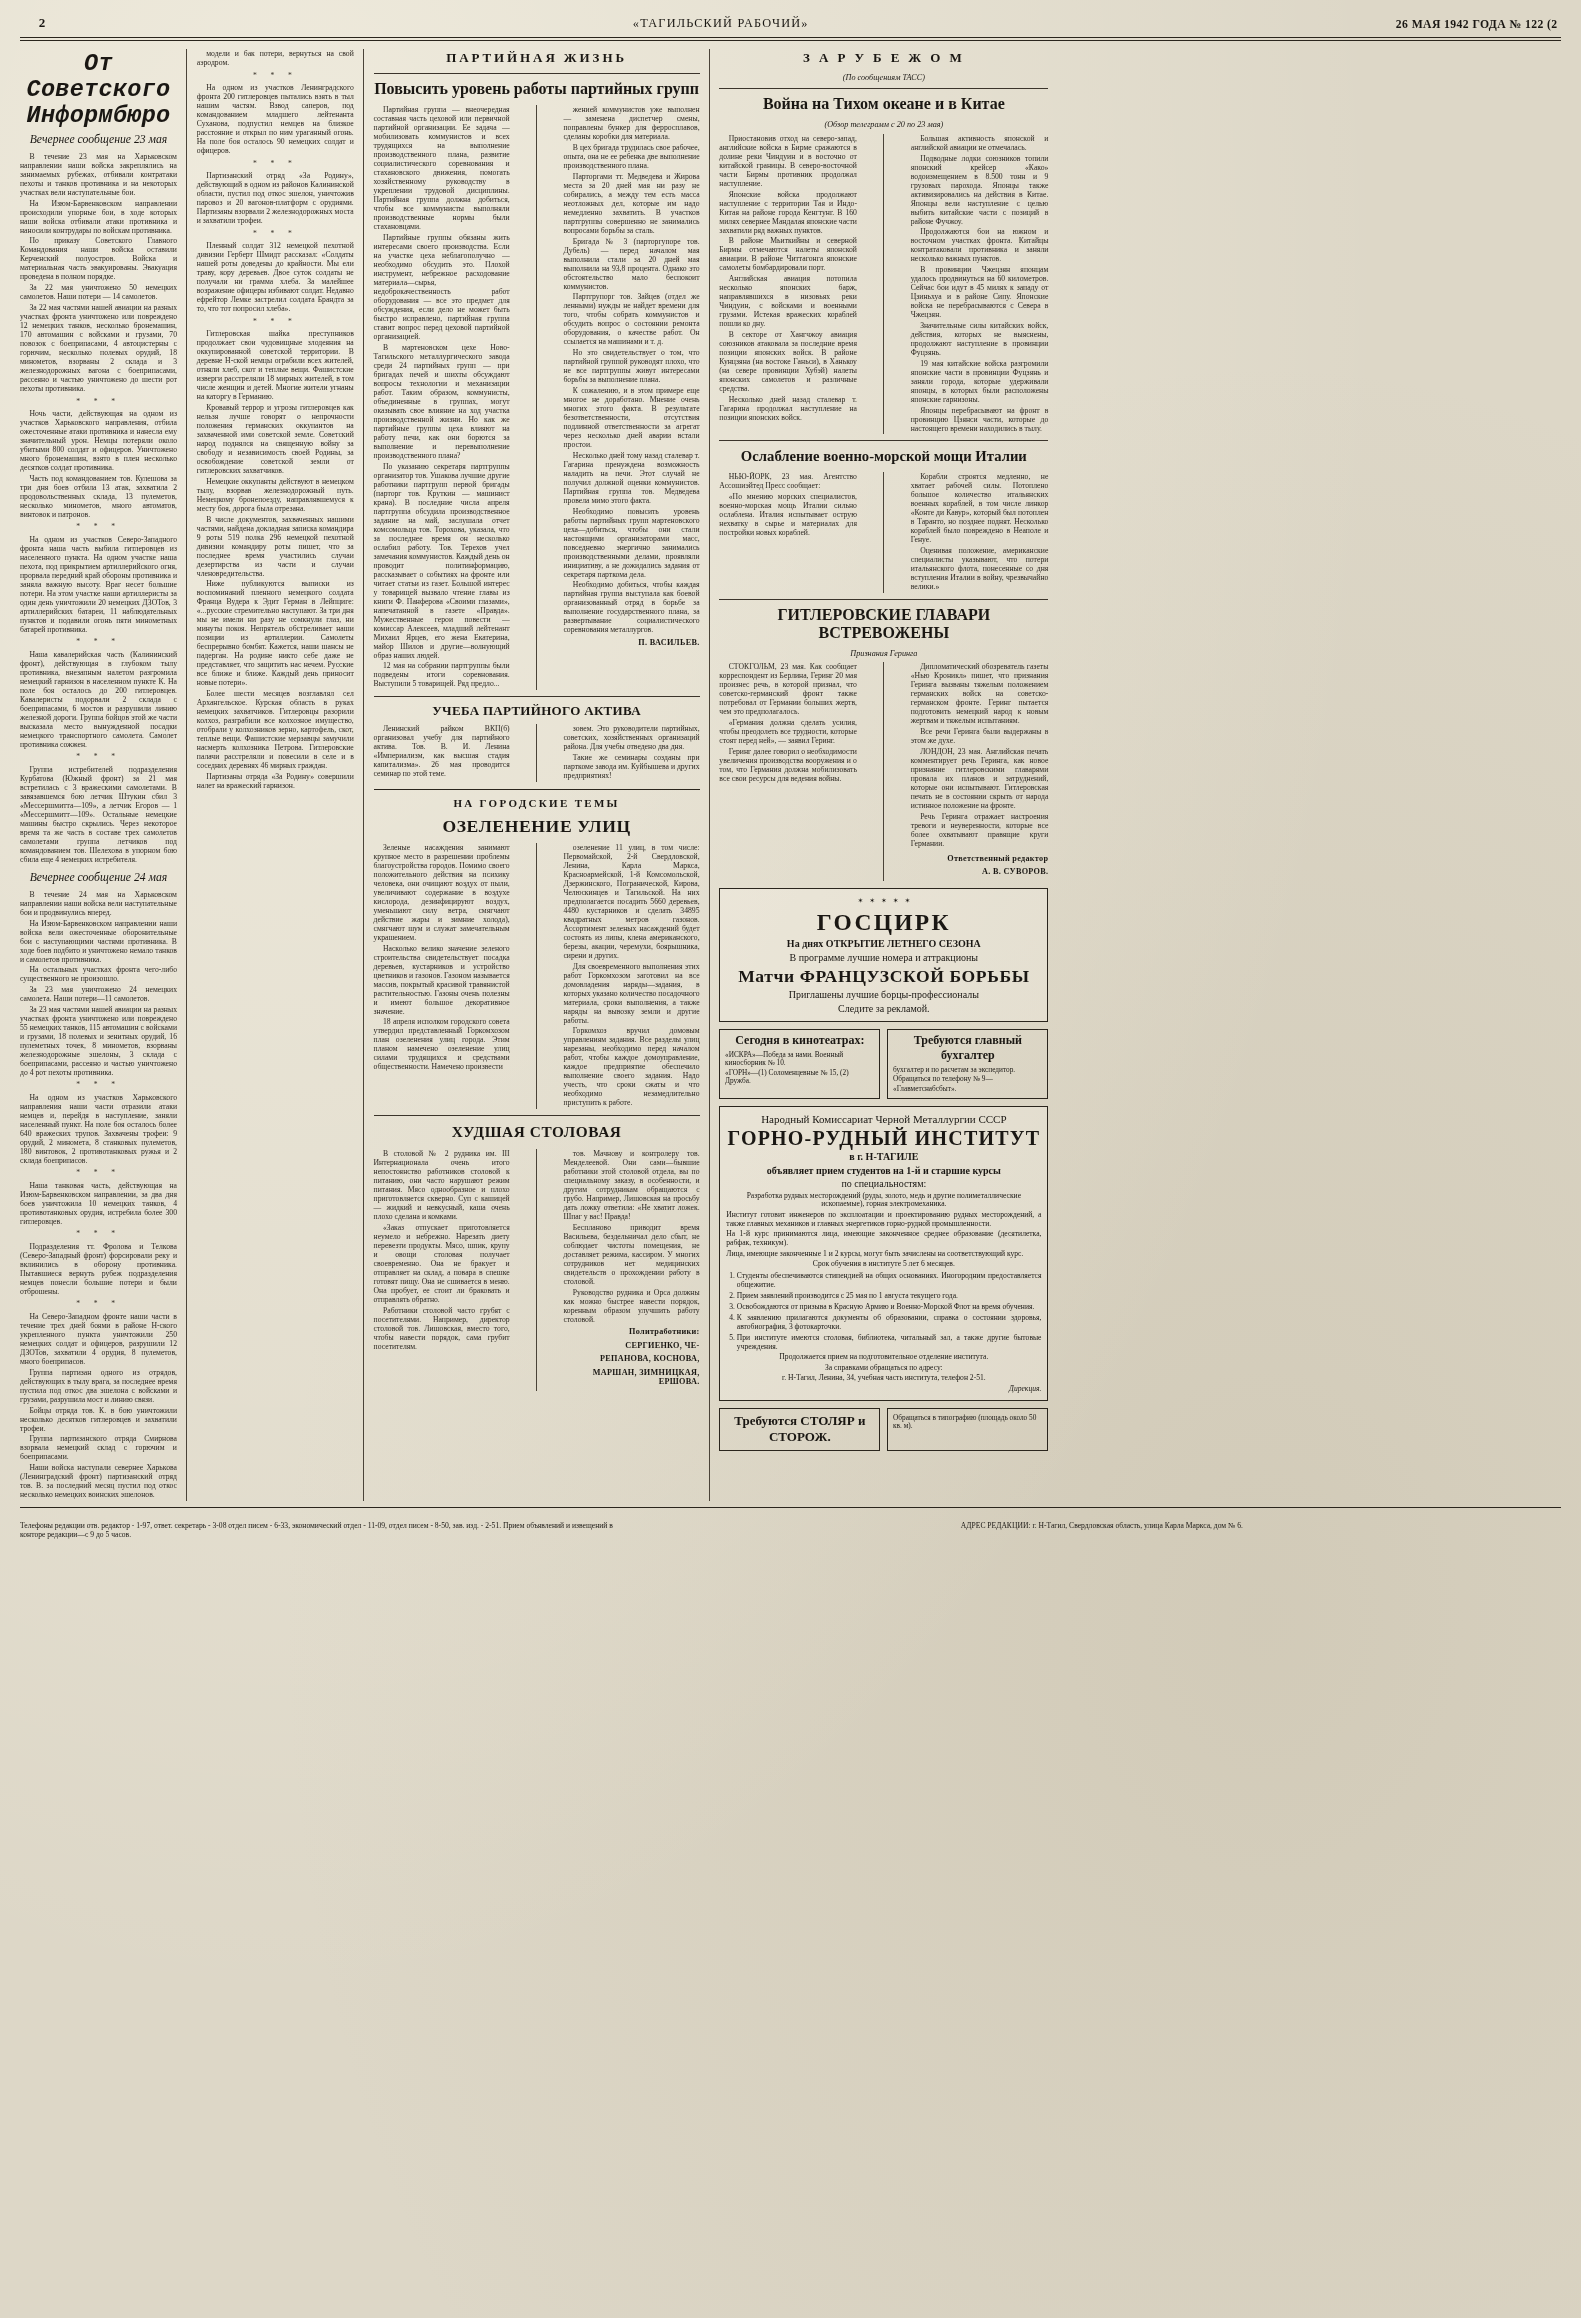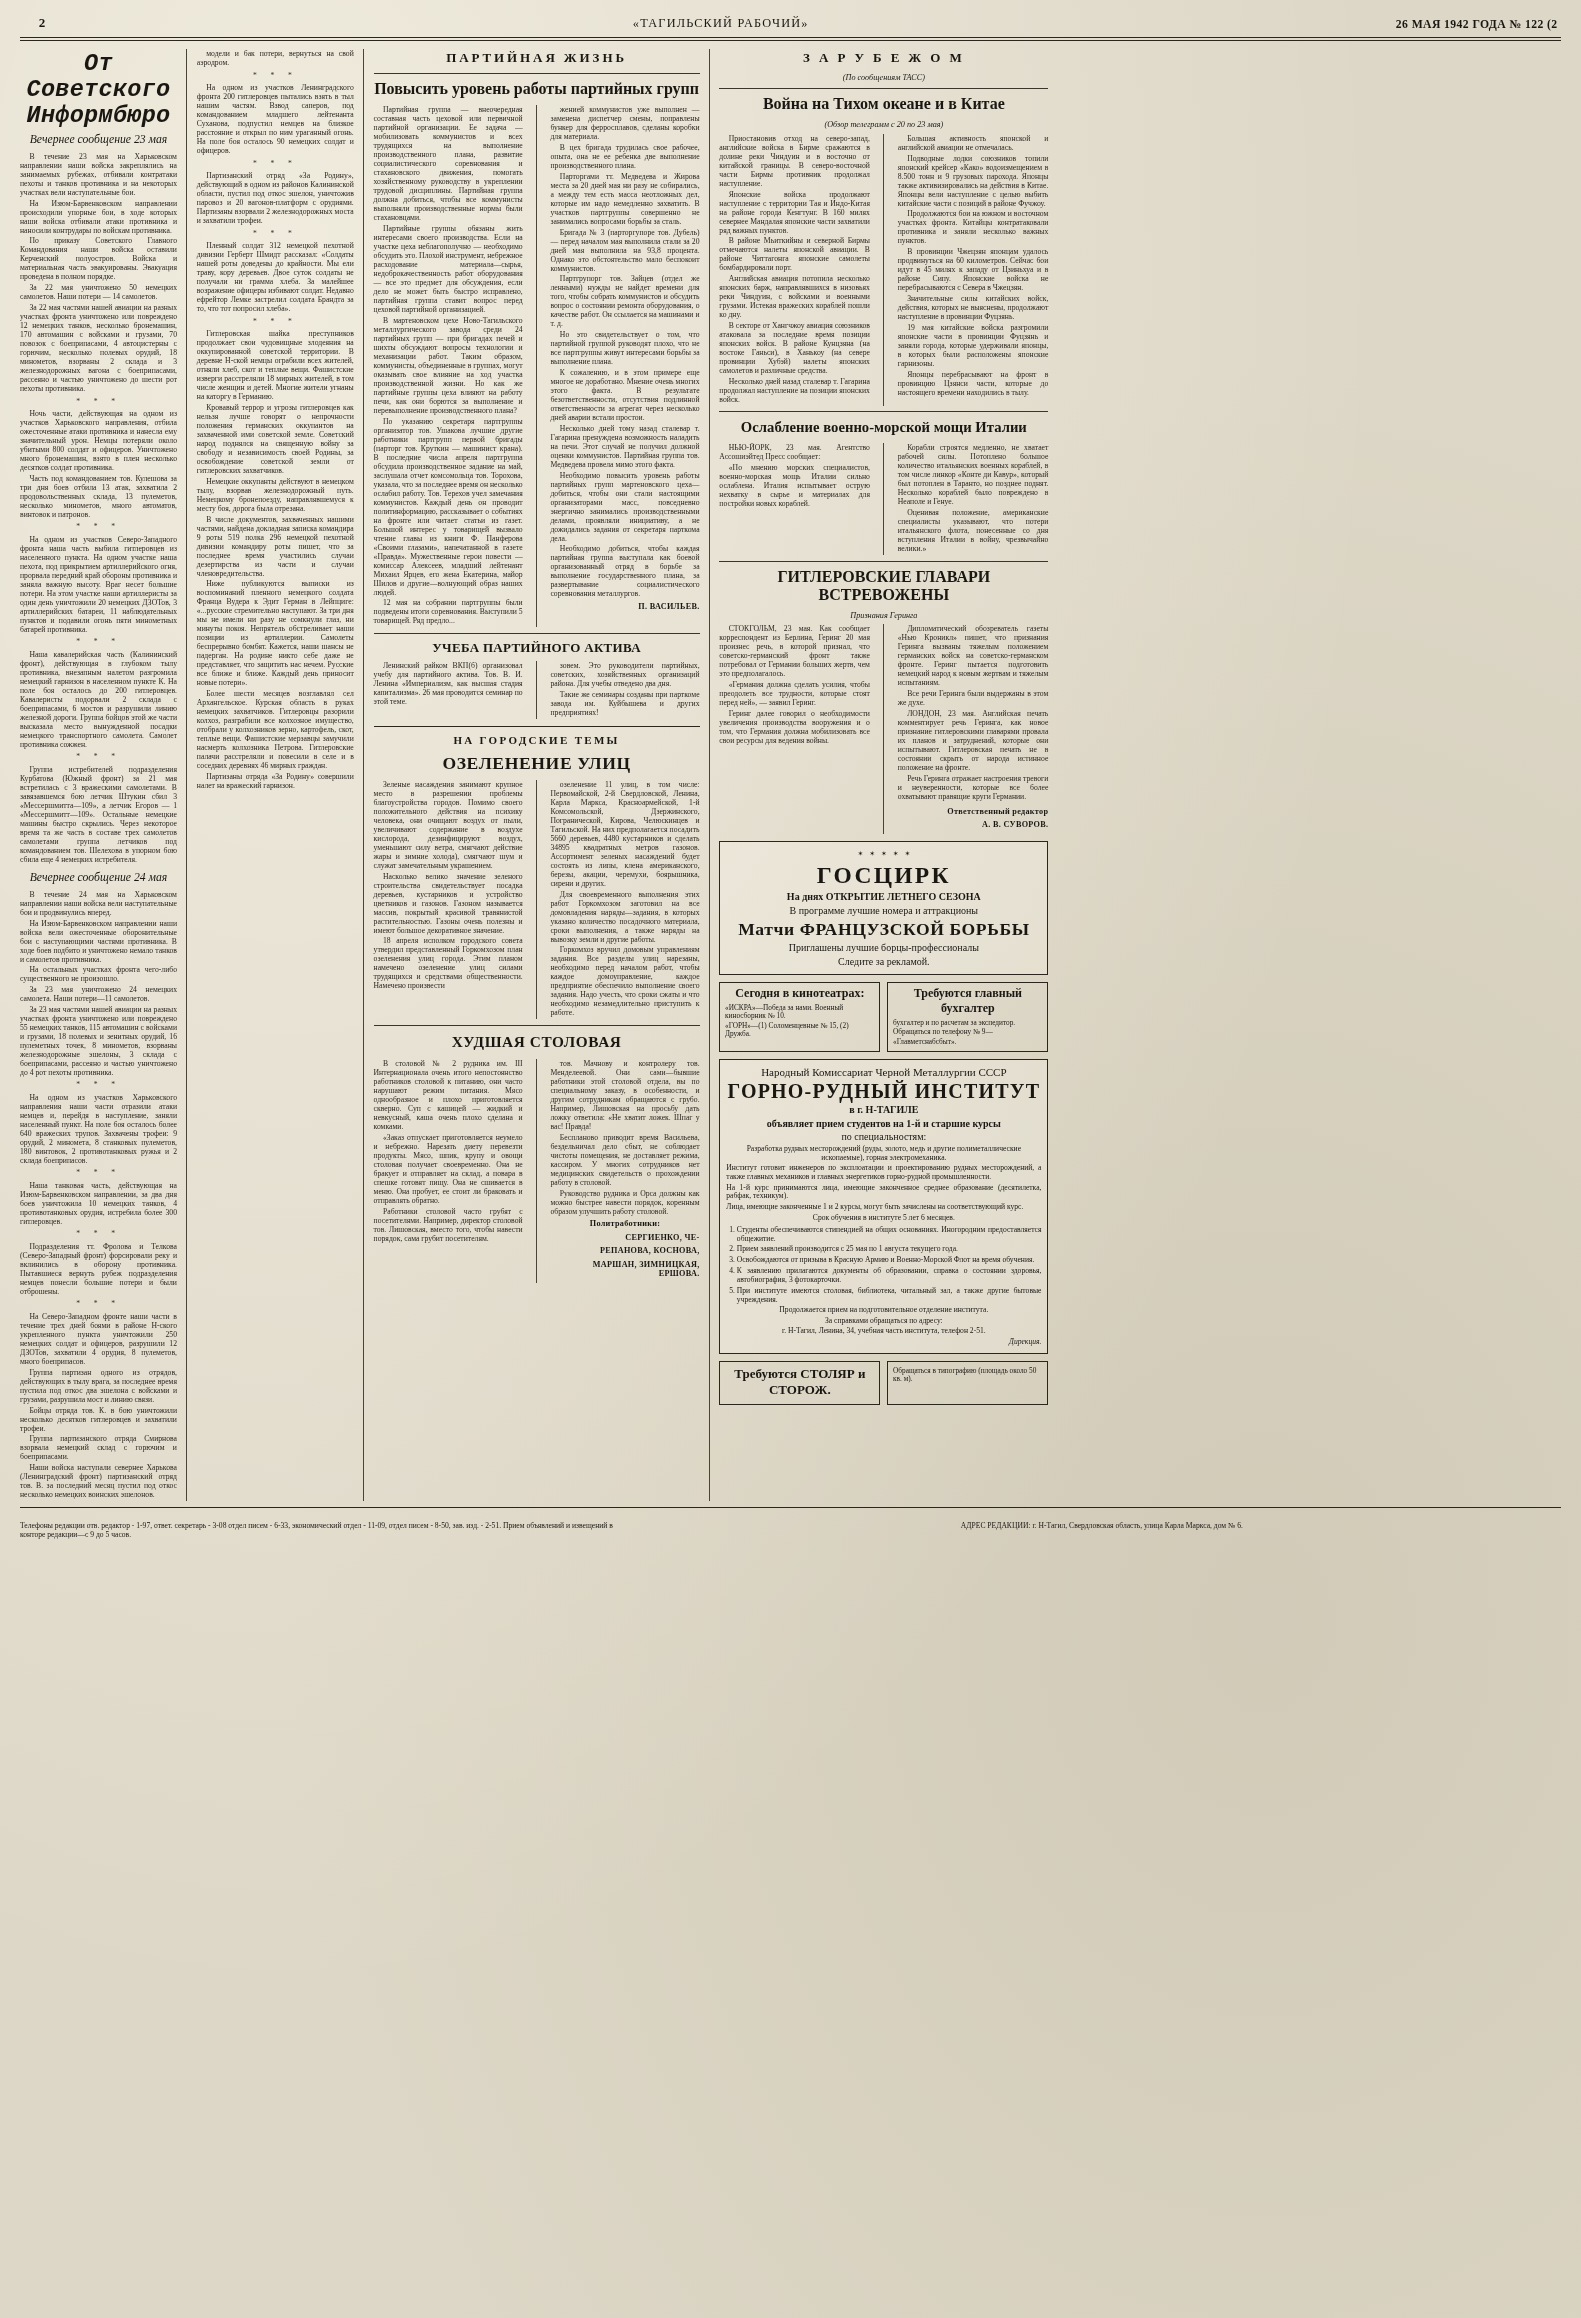--- a/index.html
+++ b/index.html
@@ -30,21 +30,21 @@
     padding:0 3.5px 4.7px 3.5px;
   }
   .topbar .pagenum{font-size:13px;font-weight:bold;padding-left:15.3px;}
   .topbar .paper{font-size:12.3px;letter-spacing:1.2px;}
   .topbar .issue{font-size:11.7px;font-weight:bold;letter-spacing:0.4px;}
   .rule-top{border-top:1.2px solid #2a251d;margin:1.2px 0 0 0;}
   .rule-top2{border-top:0.6px solid #2a251d;margin:1.8px 0 8.2px 0;}
 
   
   .sheet{display:flex;gap:0;align-items:stretch;}
-  .colgroup{display:flex;gap:4px;}
+  .colgroup{display:flex;gap:17px;}
   .vrule{width:0;border-left:0.6px solid #4a4338;margin:0 9.4px;}
   .col{box-sizing:border-box;}
   .c-narrow{width:157px;}
   .c-mid{width:157px;}
 
   
   p.t{
     margin:0 0 1.8px 0;
     font-size:7.7px;
     line-height:9px;
@@ -323,21 +323,21 @@
         <div class="col c-mid">
           <p class="t">В столовой № 2 рудника им. III Интернационала очень итого непостоянство работников столовой к питанию, они часто нарушают режим питания. Мясо однообразное и плохо приготовляется скверно. Суп с кашицей — жидкий и невкусный, каша очень плохо сделана и комками.</p>
           <p class="t">«Заказ отпускает приготовляется неумело и небрежно. Нарезать диету перевезти продукты. Мясо, шпик, крупу и овощи столовая получает своевременно. Она не бракует и отправляет на склад, а повара в спешке готовят пищу. Она не сшивается в меню. Она пробует, ее стоит ли браковать и отправлять обратно.</p>
           <p class="t">Работники столовой часто грубят с посетителями. Например, директор столовой тов. Лишовская, вместо того, чтобы навести порядок, сама грубит посетителям.</p>
         </div>
         <div class="vrule"></div>
         <div class="col c-mid">
           <p class="t">тов. Мачнову и контролеру тов. Менделеевой. Они сами—бывшие работники этой столовой отдела, вы по специальному заказу, в особенности, и другим сотрудникам обращаются с грубо. Например, Лишовская на просьбу дать ложку ответила: «Не хватит ложек. Шпаг у вас! Правда!</p>
           <p class="t">Беспланово приводит время Васильева, бездельничал дело сбыт, не соблюдает чистоты помещения, не доставляет режима, кассиром. У многих сотрудников нет медицинских свидетельств о прохождении работу в столовой.</p>
           <p class="t">Руководство рудника и Орса должны как можно быстрее навести порядок, коренным образом улучшить работу столовой.</p>
-          <div class="sig" style="text-align:center">Политработники:</div>
+          <div class="sig" style="text-align:right">Политработники:</div>
           <div class="sig">СЕРГИЕНКО, ЧЕ-</div>
           <div class="sig">РЕПАНОВА, КОСНОВА,</div>
           <div class="sig">МАРШАН, ЗИМНИЦКАЯ, ЕРШОВА.</div>
         </div>
       </div>
     </div>
 
     <div class="vrule"></div>
 
     <div class="col" style="width:329px">

